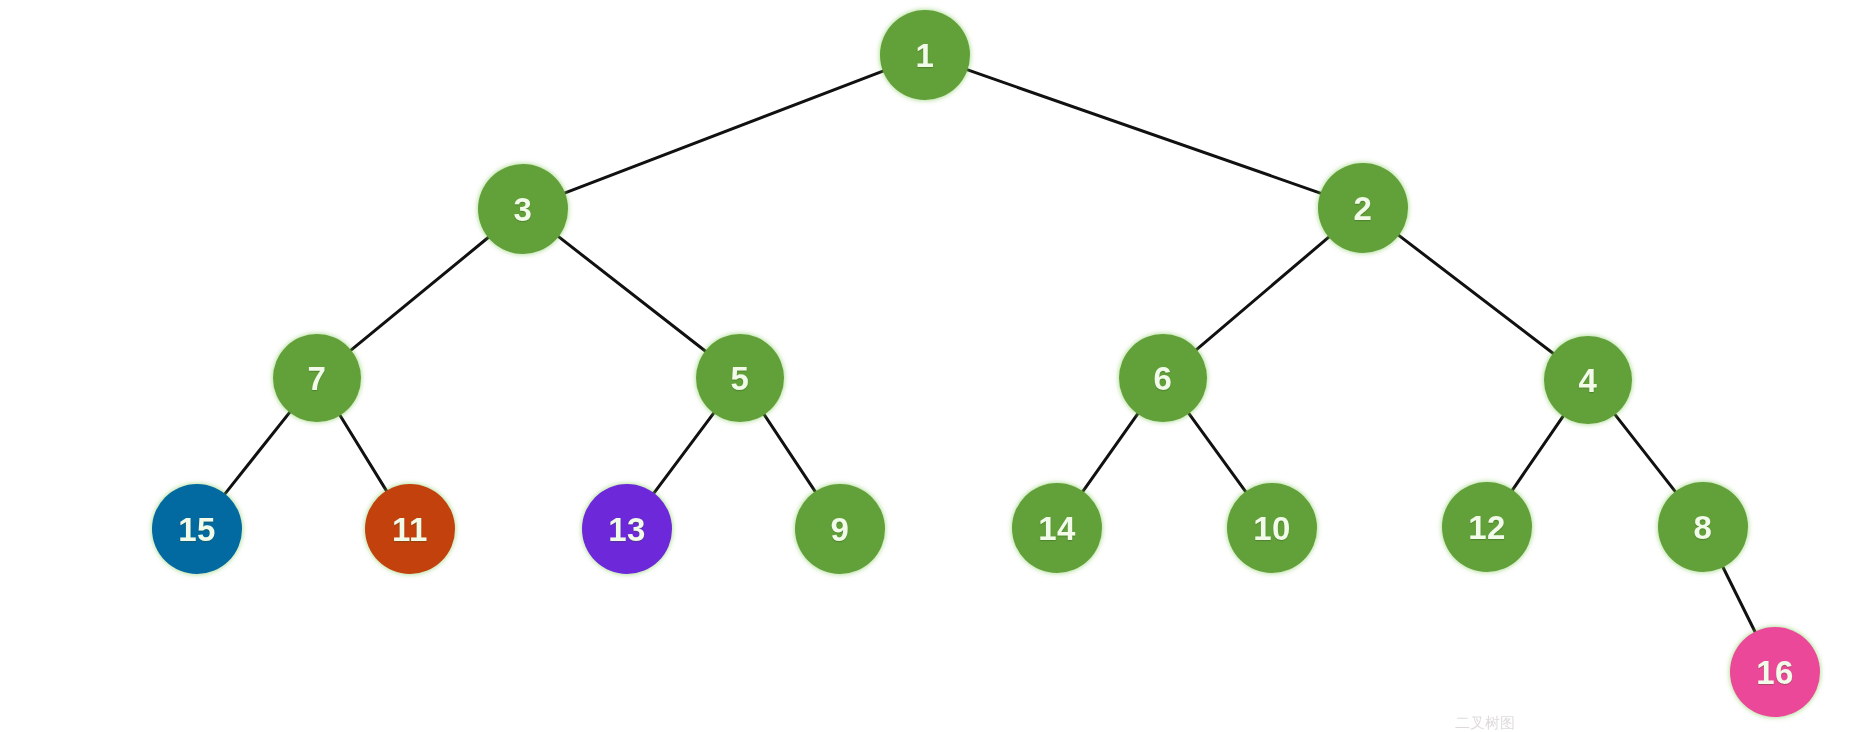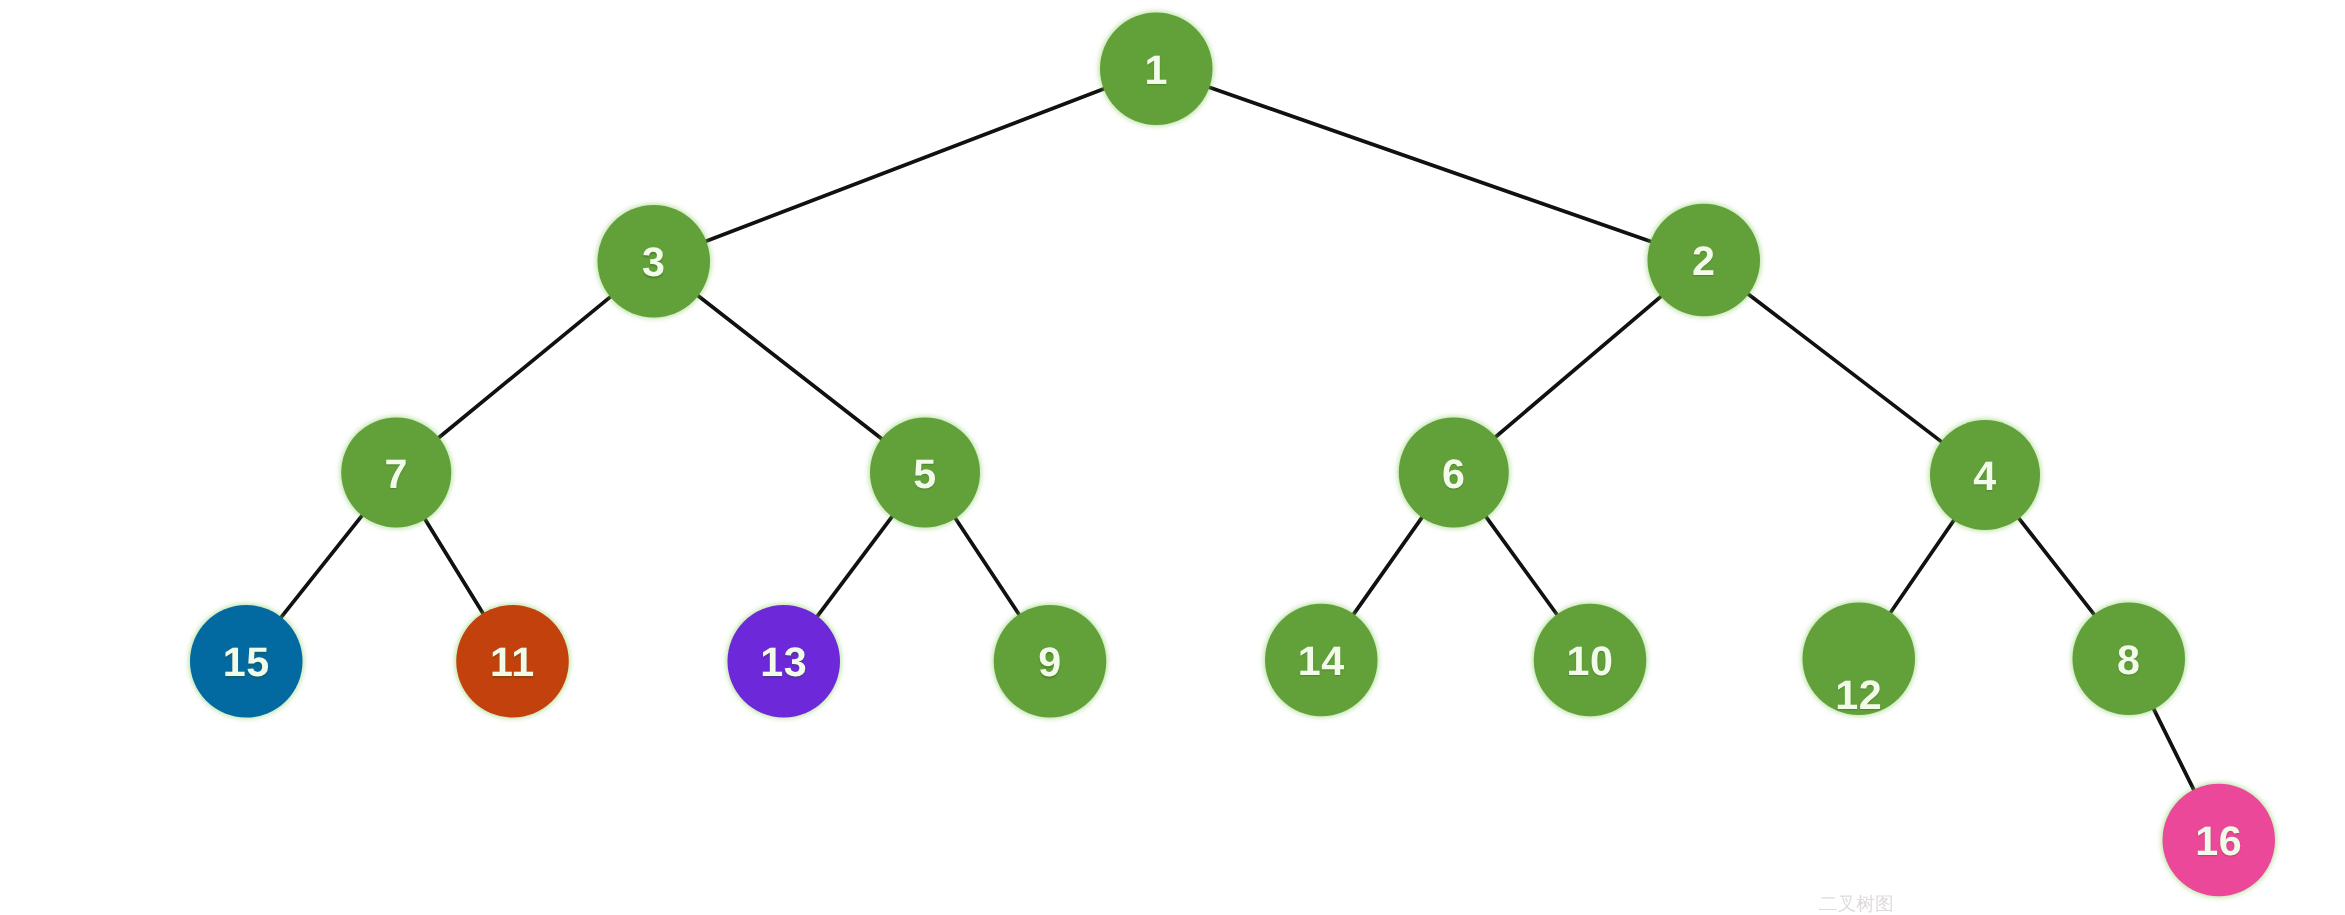--- a/index.html
+++ b/index.html
@@ -123,21 +123,21 @@
       </div>
       <div class="tree-node" style="left: 795px; top: 484px; width: 90px; height: 90px; background: rgb(98, 160, 58);">
         <span class="node-label" style="color: rgb(242, 251, 233);">9</span>
       </div>
       <div class="tree-node" style="left: 1012px; top: 483px; width: 90px; height: 90px; background: rgb(98, 160, 58);">
         <span class="node-label" style="color: rgb(242, 251, 233);">14</span>
       </div>
       <div class="tree-node" style="left: 1227px; top: 483px; width: 90px; height: 90px; background: rgb(98, 160, 58);">
         <span class="node-label" style="color: rgb(242, 251, 233);">10</span>
       </div>
-      <div class="tree-node" style="left: 1442px; top: 482px; width: 90px; height: 90px; background: rgb(98, 160, 58); align-items: flex-end;">
+      <div class="tree-node" style="left: 1442px; top: 482px; width: 90px; height: 90px; background: rgb(98, 160, 58);">
         <span class="node-label" style="color: rgb(242, 251, 233);">12</span>
       </div>
       <div class="tree-node" style="left: 1658px; top: 482px; width: 90px; height: 90px; background: rgb(98, 160, 58);">
         <span class="node-label" style="color: rgb(242, 251, 233);">8</span>
       </div>
       <div class="tree-node" style="left: 1730px; top: 627px; width: 90px; height: 90px; background: #ec4899;">
         <span class="node-label" style="color: rgb(242, 251, 233);">16</span>
       </div>
     </div>
 

